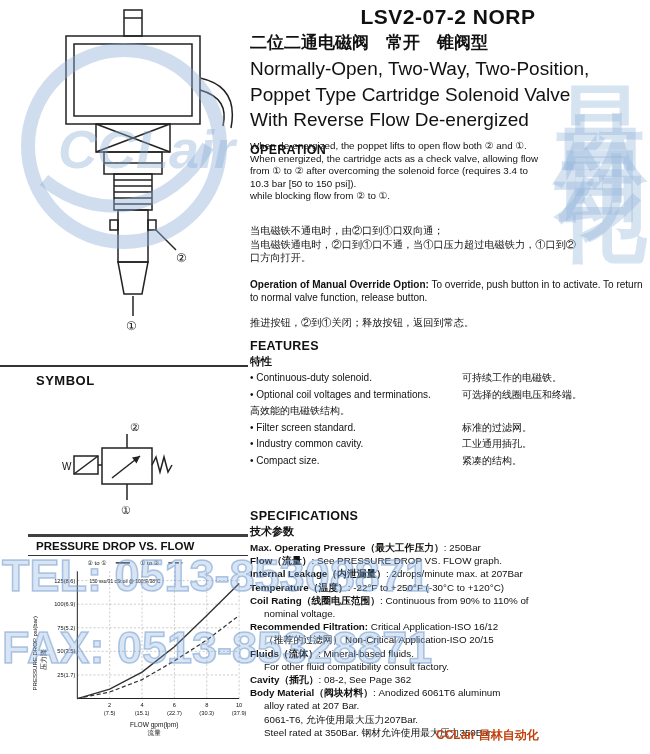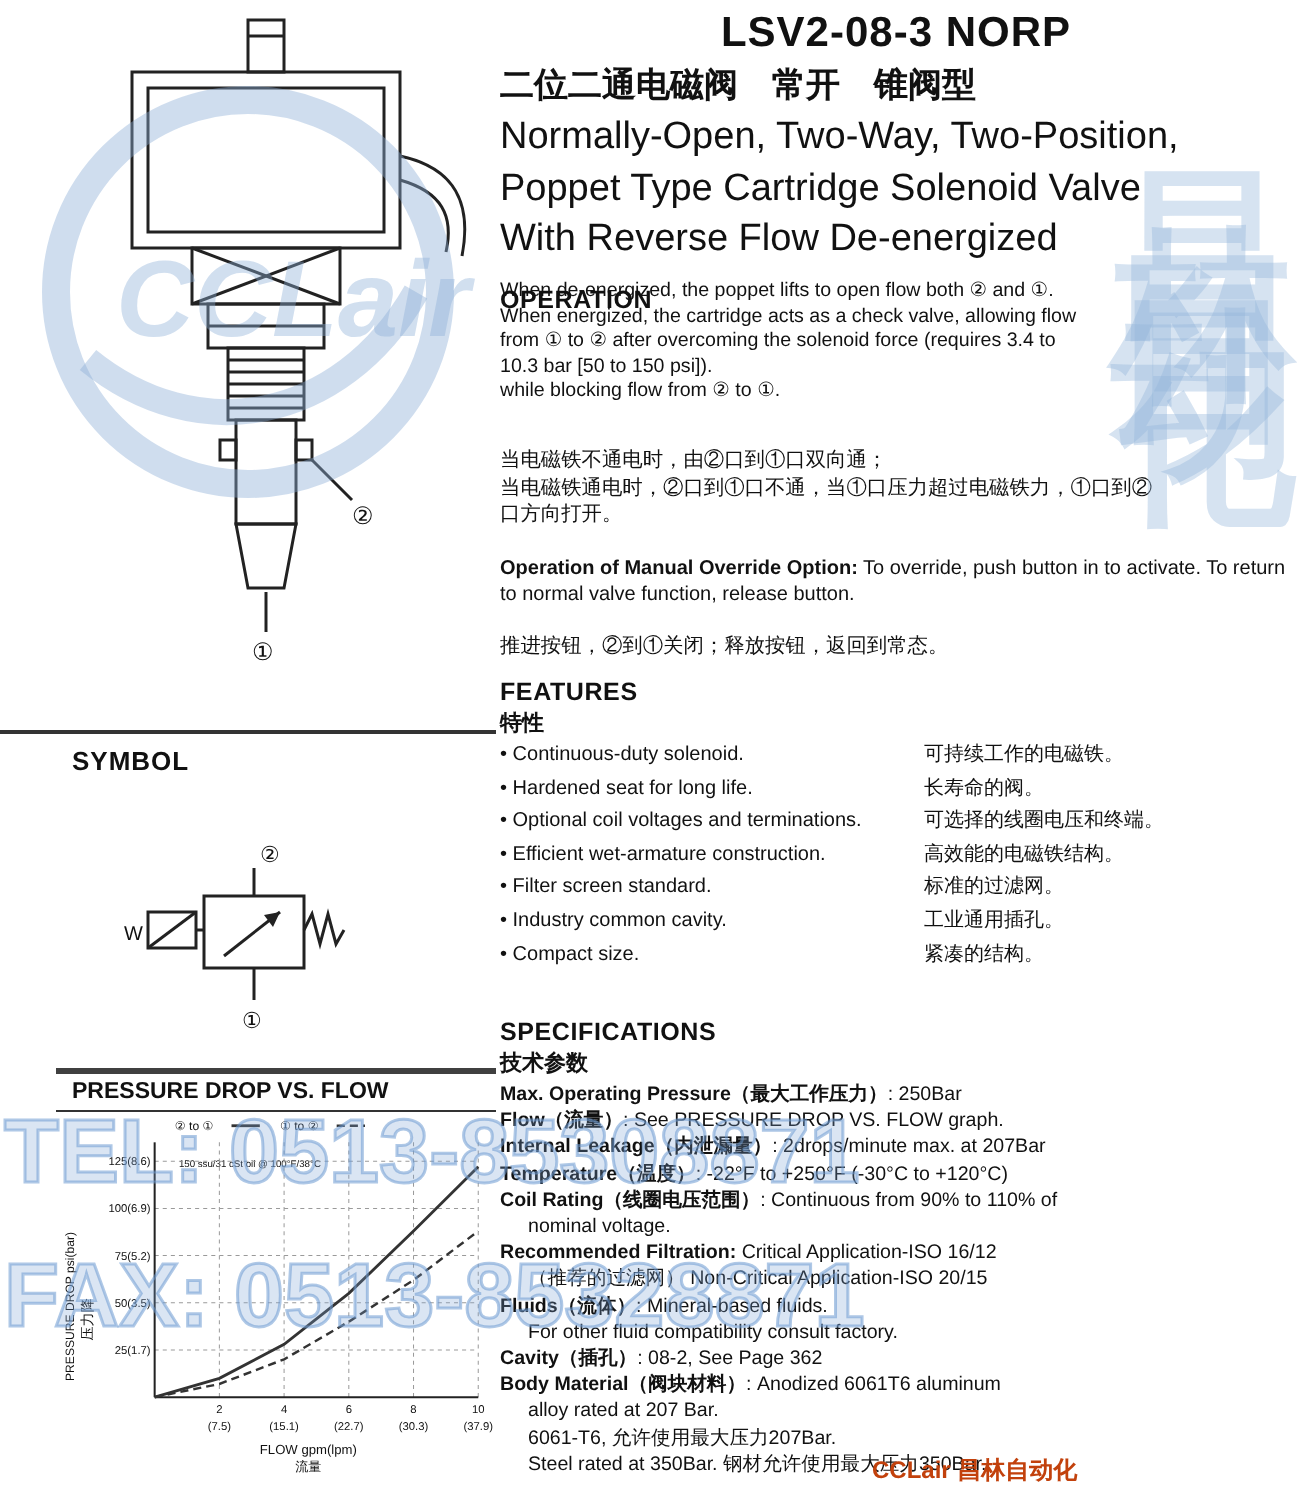--- a/index.html
+++ b/index.html
@@ -190,21 +190,21 @@
           <text x="174" y="148" class="xtick">8</text>
           <text x="174" y="156" class="xtick">(30.3)</text>
           <text x="206" y="148" class="xtick">10</text>
           <text x="206" y="156" class="xtick">(37.9)</text>
           <polyline points="46.0,140.0 78.0,130.7 110.0,113.9 142.0,88.7 174.0,57.9 206.0,26.1" class="series solid"></polyline>
           <polyline points="46.0,140.0 78.0,133.5 110.0,121.3 142.0,102.7 174.0,82.1 206.0,57.9" class="series dashed"></polyline>
         </g>
     </svg>
   </div>
 
-  <div class="abs rc model-title">LSV2-08-3 NORP</div>
+  <div class="abs rc model-title">LSV2-07-2 NORP</div>
   <div class="abs rc subtitle-cn">二位二通电磁阀　常开　锥阀型</div>
   <div class="abs rc desc pre">Normally-Open, Two-Way, Two-Position,
 Poppet Type Cartridge Solenoid Valve
 With Reverse Flow De-energized</div>
 
   <div class="abs rc sec-head op-head">OPERATION</div>
   <div class="abs rc op-para pre">When de-energized, the poppet lifts to open flow both ② and ①.
 When energized, the cartridge acts as a check valve, allowing flow
 from ① to ② after overcoming the solenoid force (requires 3.4 to
 10.3 bar [50 to 150 psi]).
@@ -218,29 +218,24 @@
   <div class="abs rc override-cn">推进按钮，②到①关闭；释放按钮，返回到常态。</div>
 
   <div class="abs rc sec-head feat-head">FEATURES</div>
   <div class="abs rc feat-head-cn">特性</div>
   <div class="abs rc features-list">
       <div class="feat-row">
         <div class="feat-en">• Continuous-duty solenoid.</div>
         <div class="feat-cn">可持续工作的电磁铁。</div>
       </div>
       <div class="feat-row">
-        <div class="feat-en">• Hardened seat for long life.</div>
-        <div class="feat-cn">长寿命的阀。</div>
-      </div>
-      <div class="feat-row">
         <div class="feat-en">• Optional coil voltages and terminations.</div>
         <div class="feat-cn">可选择的线圈电压和终端。</div>
       </div>
       <div class="feat-row">
-        <div class="feat-en">• Efficient wet-armature construction.</div>
         <div class="feat-cn">高效能的电磁铁结构。</div>
       </div>
       <div class="feat-row">
         <div class="feat-en">• Filter screen standard.</div>
         <div class="feat-cn">标准的过滤网。</div>
       </div>
       <div class="feat-row">
         <div class="feat-en">• Industry common cavity.</div>
         <div class="feat-cn">工业通用插孔。</div>
       </div>

